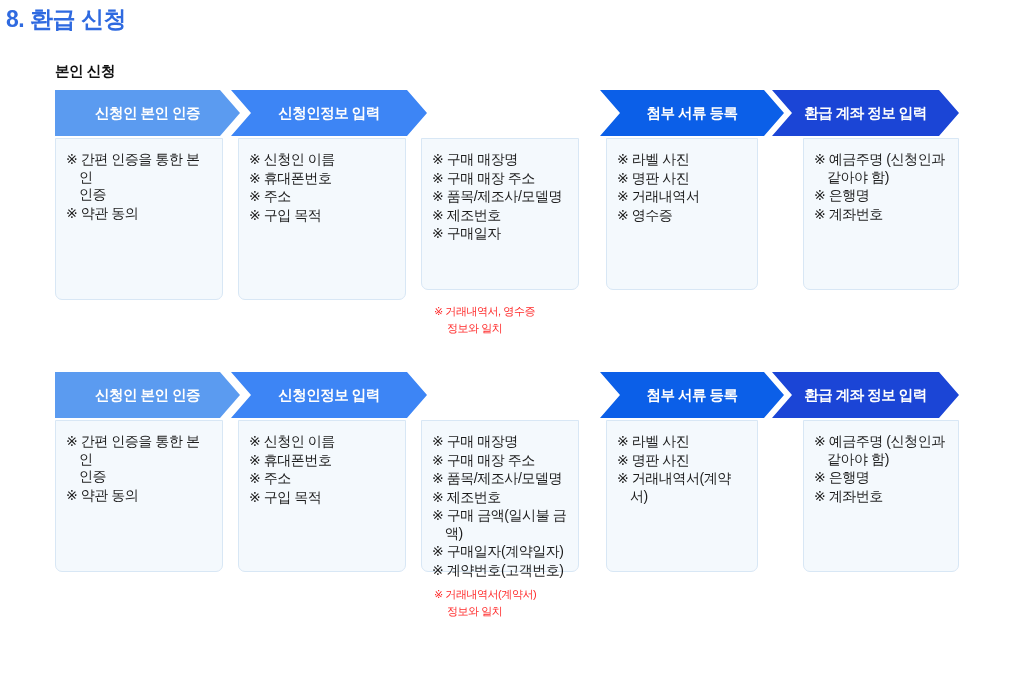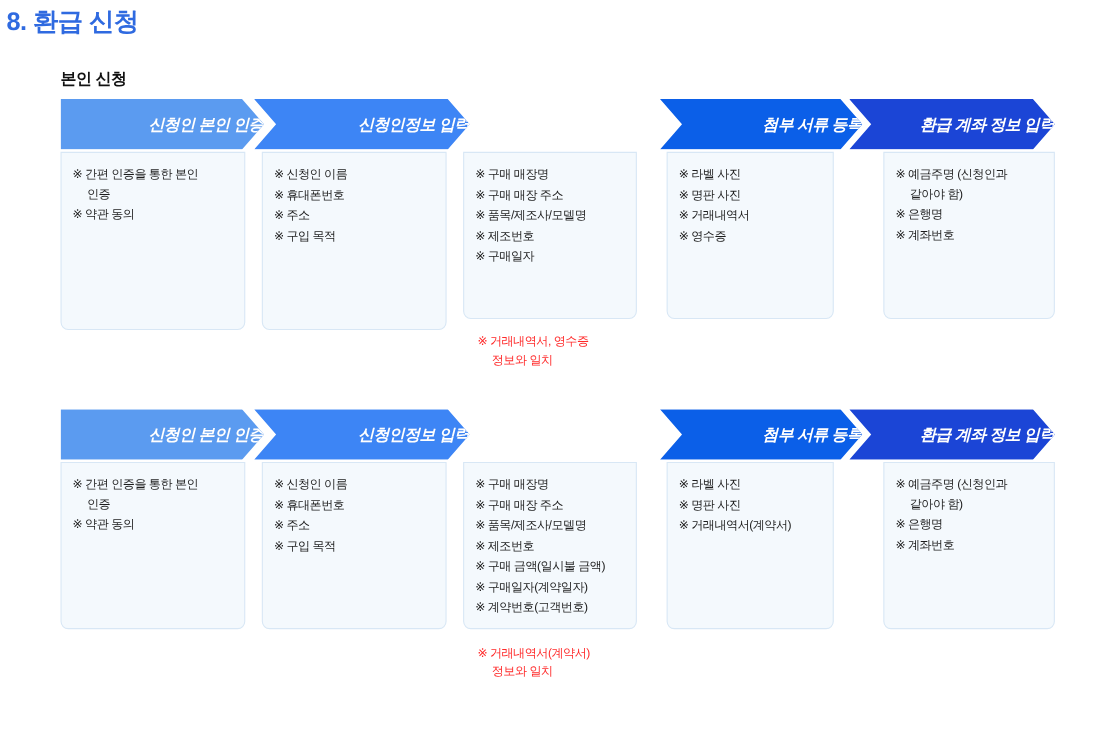--- a/index.html
+++ b/index.html
@@ -47,23 +47,22 @@
     position: relative;
     height: 46px;
     width: 904px;
   }
   .chev {
     position: absolute;
     top: 0;
     height: 46px;
     display: flex;
     align-items: center;
-    justify-content: flex-end;
+    justify-content: center;
     box-sizing: border-box;
-    font-style: italic;
   }
   .chev-label {
     color: #ffffff;
     font-size: 14.5px;
     font-weight: bold;
     letter-spacing: -0.5px;
     white-space: nowrap;
     position: relative;
     z-index: 2;
     text-shadow: 0 0 1px rgba(0,0,0,0.06);
@@ -96,21 +95,21 @@
     border-radius: 0 0 7px 7px;
     box-sizing: border-box;
     padding: 12px 10px 10px 10px;
   }
   .bullet-list {
     margin: 0;
     padding: 0;
     list-style: none;
   }
   .bullet-item {
-    font-size: 11px;
+    font-size: 14px;
     line-height: 17.5px;
     color: #1c1c1c;
     letter-spacing: -0.45px;
     padding-left: 13px;
     text-indent: -13px;
     margin-bottom: 1px;
     white-space: pre-line;
   }
 
   .note-red {

